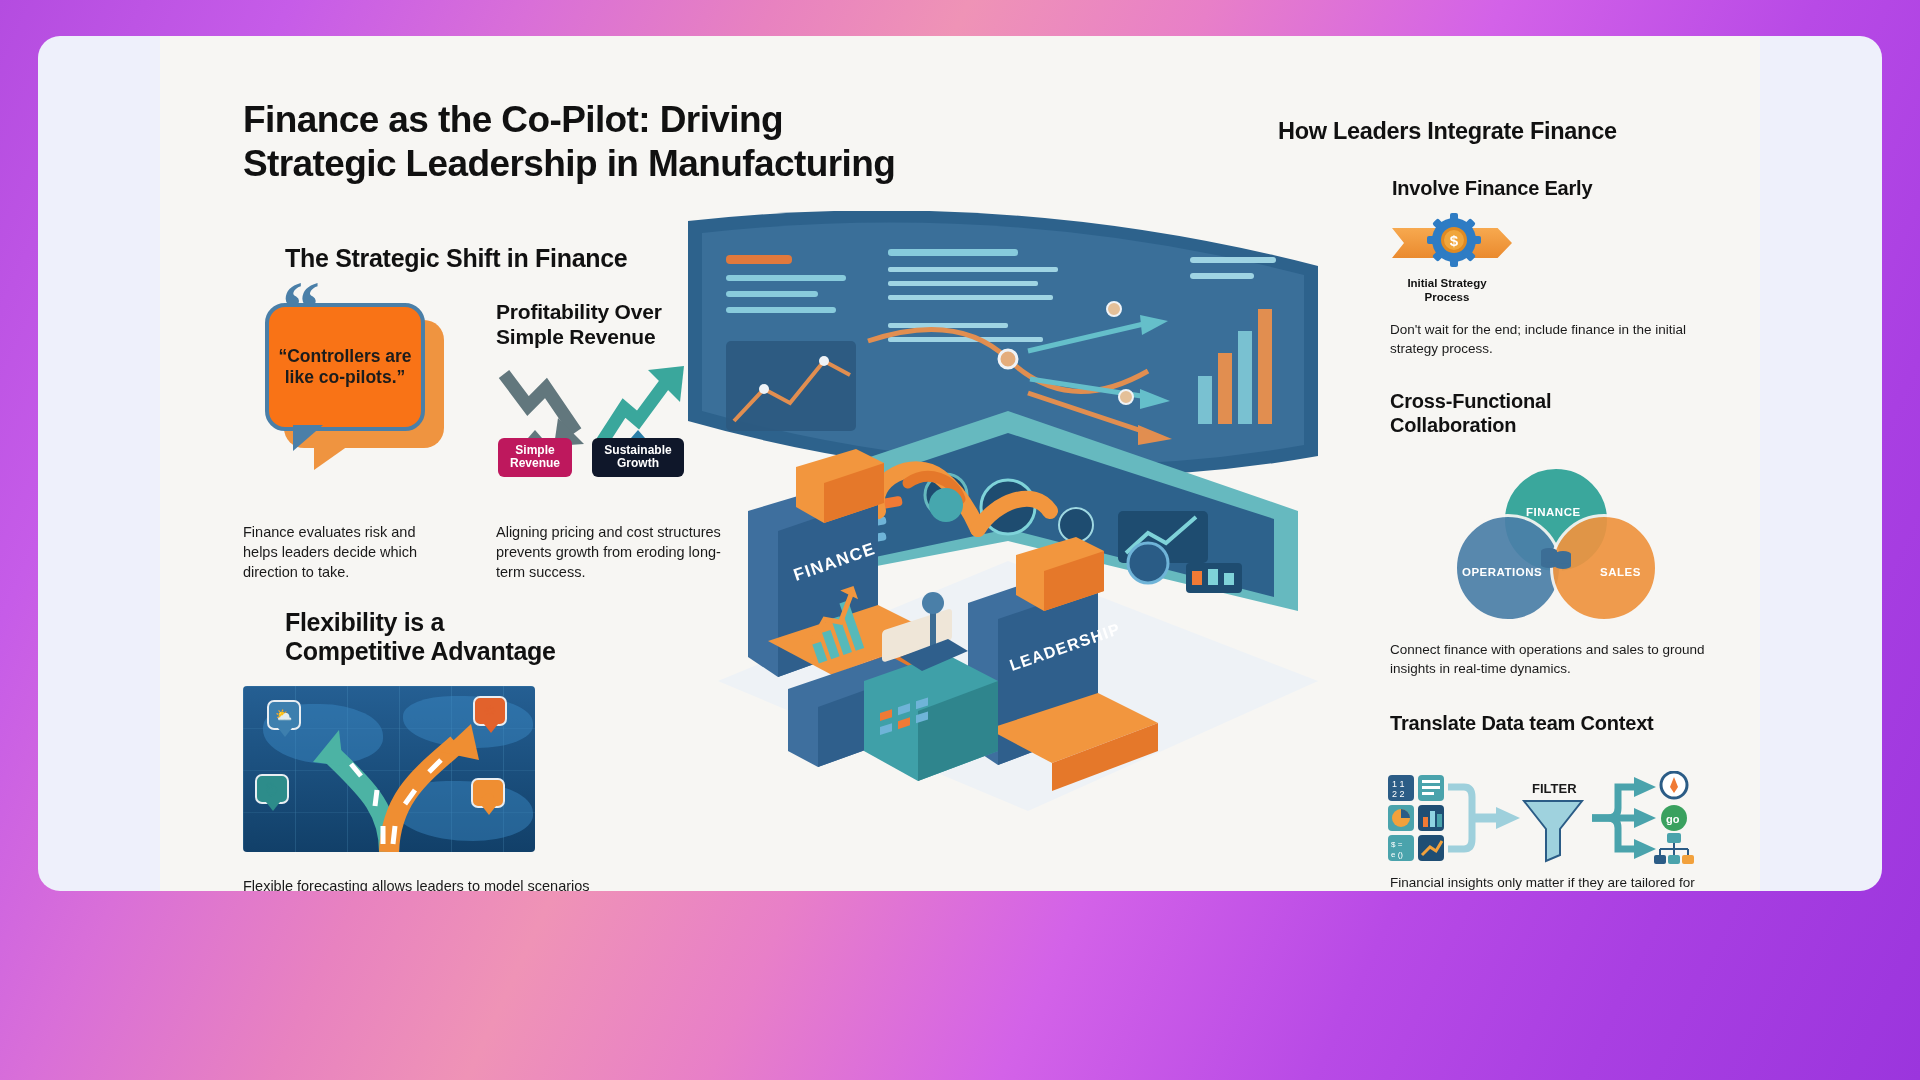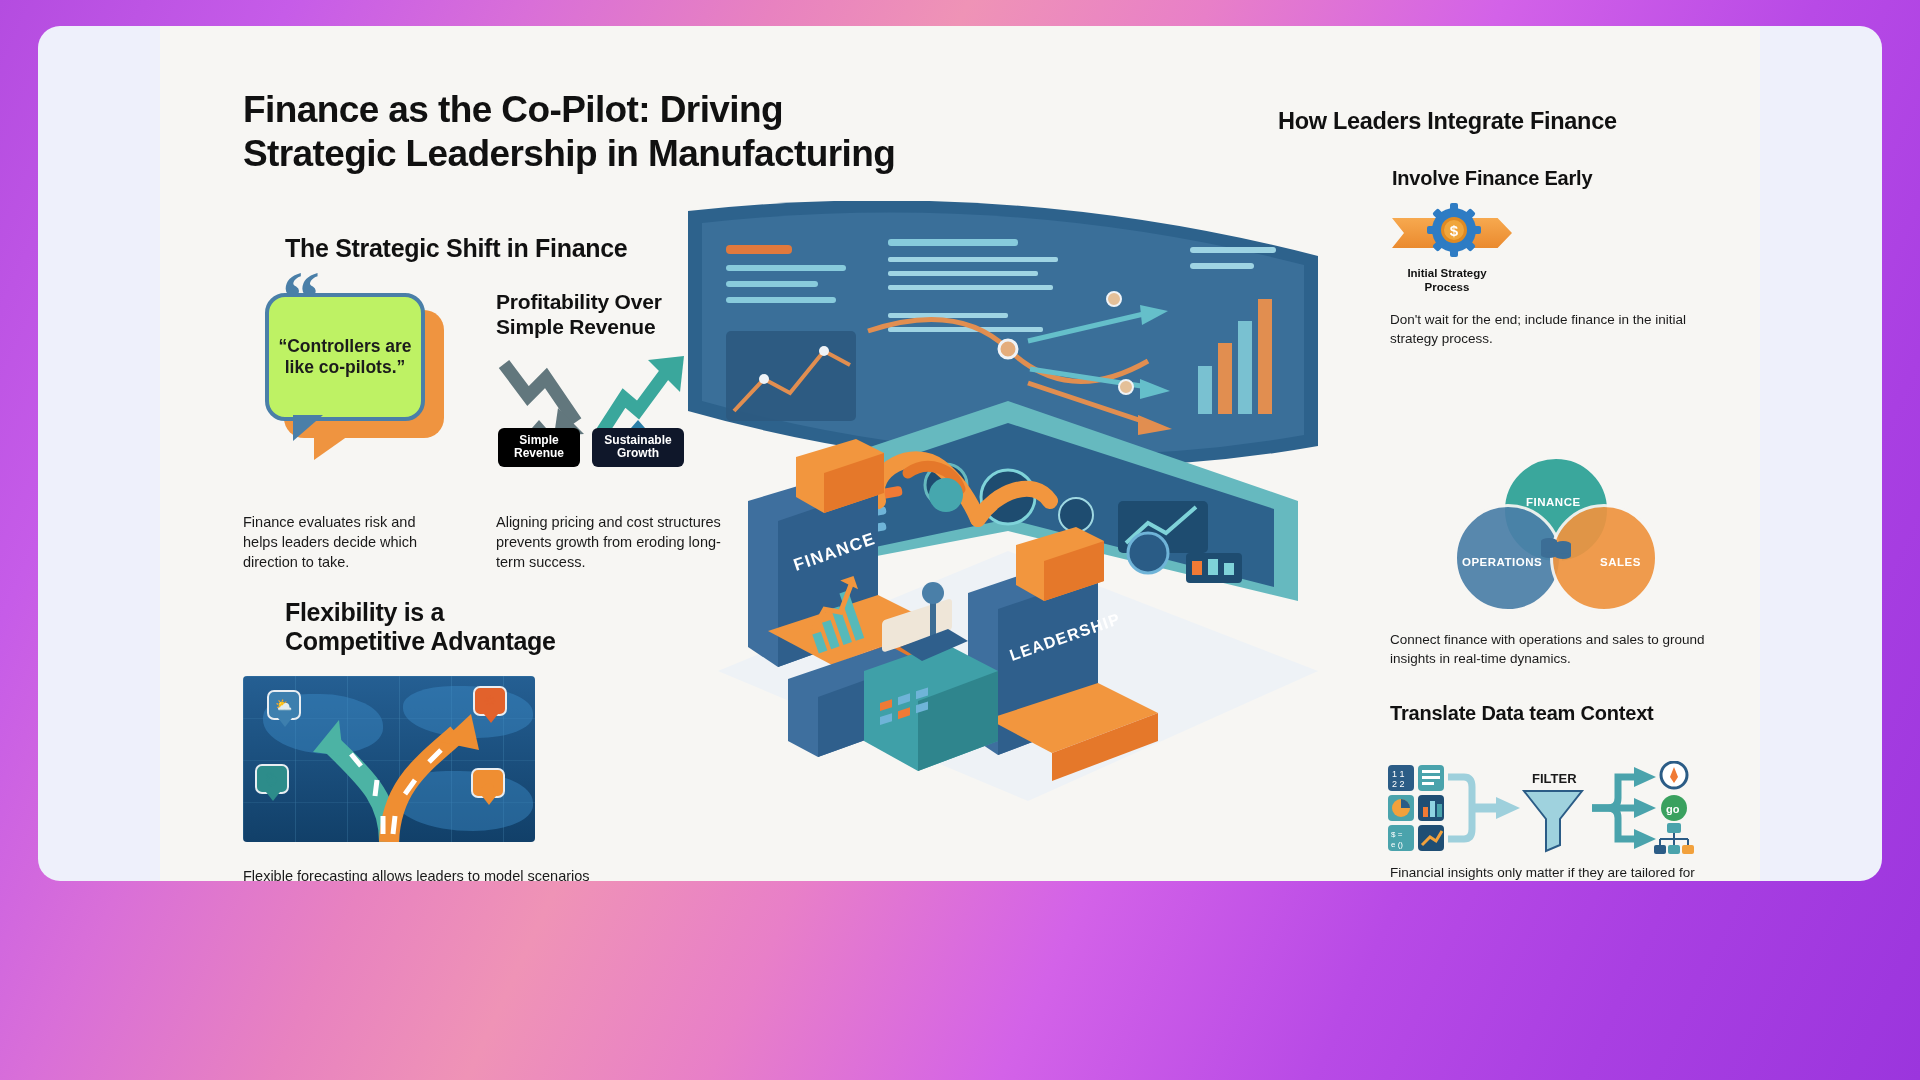--- a/index.html
+++ b/index.html
@@ -12,21 +12,21 @@
     background: linear-gradient(115deg,
        #b44ce0 0%, #c65ce8 12%, #d96fd8 22%, #e882c0 32%,
        #ef93b6 40%, #e87fc8 50%, #d362e8 62%, #b84ae6 75%,
        #a93fe2 86%, #9b35dd 100%);
     position: relative;
   }
 
   
   #card {
     position: absolute;
-    left: 38px; top: 26px;
+    left: 38px; top: 36px;
     width: 1844px; height: 855px;
     background: #eef0fb;
     border-radius: 22px;
     overflow: hidden;
   }
   #sheet {
     position: absolute;
     left: 122px; top: 0;
     width: 1600px; height: 855px;
     background: #f7f6f3;
@@ -57,21 +57,21 @@
   }
   .quote-shadow:after {
     content: ""; position: absolute; left: 30px; bottom: -22px;
     width: 0; height: 0;
     border-left: 34px solid #ef9440;
     border-bottom: 24px solid transparent;
   }
   .quote-box {
     position: absolute; left: 5px; top: 5px;
     width: 160px; height: 128px;
-    background: #bef264; border: 4px solid #4a7fa8;
+    background: #f97316; border: 4px solid #4a7fa8;
     border-radius: 20px;
     display: flex; align-items: center; justify-content: center;
     text-align: center;
   }
   .quote-box:after {
     content: ""; position: absolute; left: 24px; bottom: -24px;
     width: 0; height: 0;
     border-left: 30px solid #4a7fa8;
     border-bottom: 26px solid transparent;
   }
@@ -86,21 +86,21 @@
   }
 
   
   .trend { position: relative; width: 200px; height: 110px; }
   .pill {
     position: absolute; padding: 6px 9px;
     border-radius: 6px; color: #fff;
     font-size: 12px; font-weight: bold; text-align: center;
     line-height: 1.12;
   }
-  .pill.down { background: #000000; left: 0; top: 72px; width: 82px; }
+  .pill.down { background: #be185d; left: 0; top: 72px; width: 74px; }
   .pill.up   { background: #0f172a; left: 94px; top: 72px; width: 92px; }
   .pill:before {
     content:""; position:absolute; left:50%; margin-left:-7px; top:-8px;
     border-left:7px solid transparent; border-right:7px solid transparent;
     border-bottom:8px solid currentColor;
   }
   .pill.down:before { border-bottom-color: #62777d; }
   .pill.up:before   { border-bottom-color: #2c7fa8; }
 
   
@@ -369,20 +369,21 @@
         <span class="tooth" style="transform:rotate(270deg)"></span>
         <span class="tooth" style="transform:rotate(315deg)"></span>
       </div>
       <div class="coin">$</div>
     </div>
   </div>
   <div style="position:absolute;left:1354px;top:240px;width:110px;text-align:center;font-size:11.5px;font-weight:bold;color:#111;line-height:1.22;">Initial Strategy Process</div>
 
   <div class="r-cap" style="position:absolute;left:1352px;top:285px;width:305px;">Don't wait for the end; include finance in the initial strategy process.</div>
 
+  <div class="r-head" style="position:absolute;left:1352px;top:353px;width:250px;">Cross-Functional Collaboration</div>
 
   <div class="venn" style="position:absolute;left:1416px;top:430px;">
     <div class="c" style="left:48px;top:0;width:108px;height:108px;background:#3aa79c;"></div>
     <div class="c" style="left:0;top:48px;width:108px;height:108px;background:#4b7fa8;opacity:.92;"></div>
     <div class="c" style="left:96px;top:48px;width:108px;height:108px;background:#ef9440;opacity:.92;"></div>
     <div class="lbl" style="left:72px;top:40px;">FINANCE</div>
     <div class="lbl" style="left:8px;top:100px;">OPERATIONS</div>
     <div class="lbl" style="left:146px;top:100px;">SALES</div>
     <svg width="36" height="32" viewBox="0 0 36 32" style="position:absolute;left:84px;top:78px;">
       <g fill="#3c6e96">

